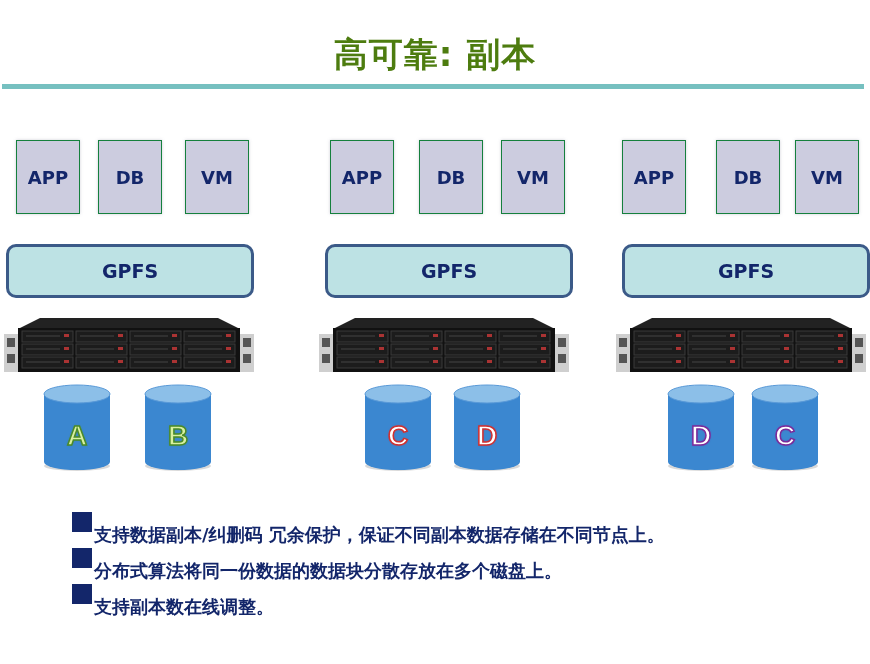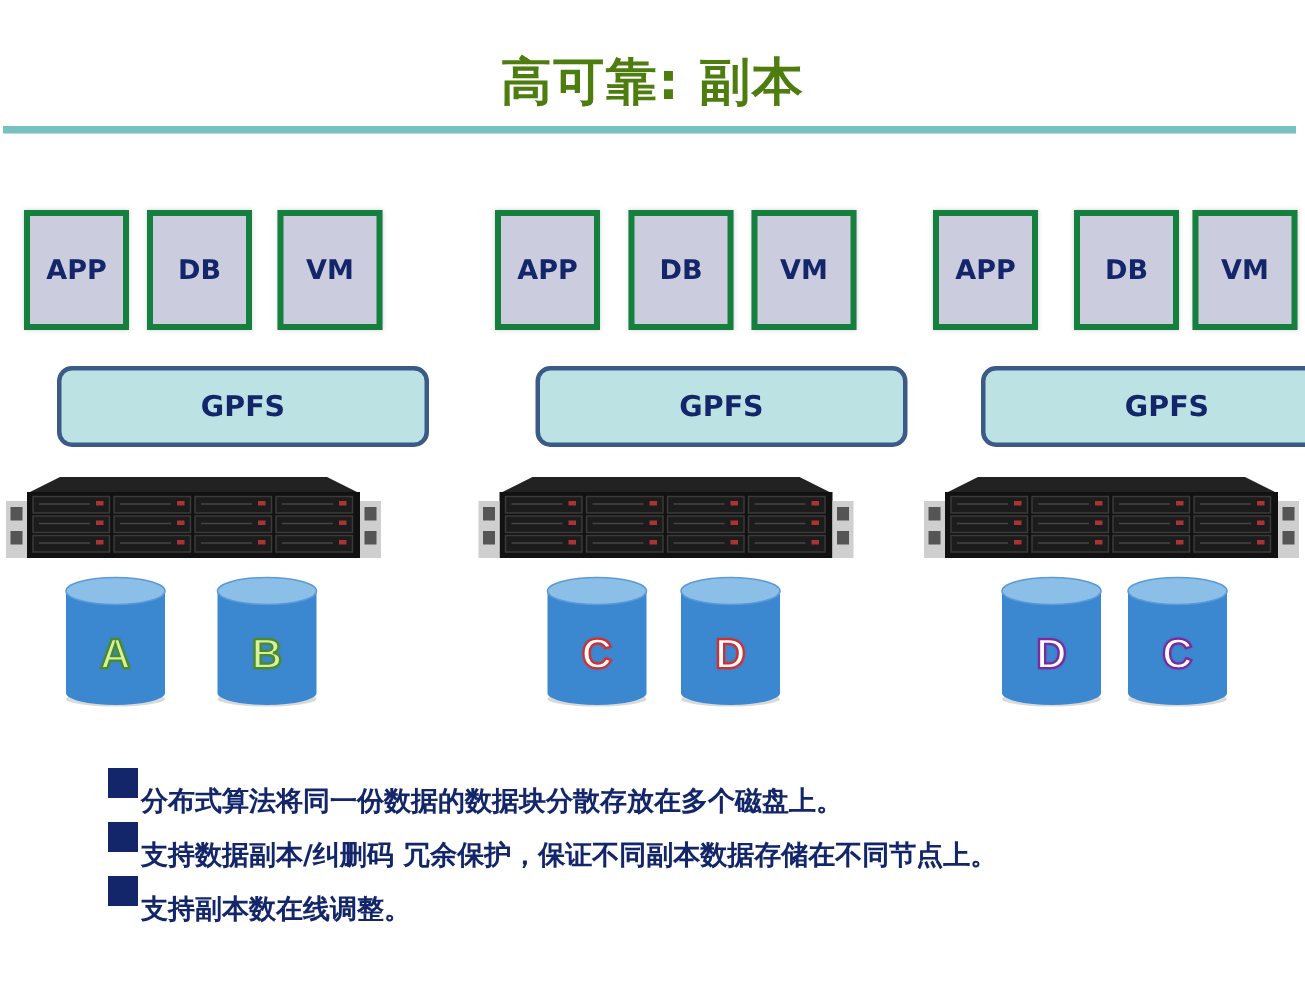--- a/index.html
+++ b/index.html
@@ -12,30 +12,30 @@
     position: absolute; left: 0; top: 32px; width: 870px; text-align: center;
     font-size: 34px; font-weight: bold; color: #4d7c0f; letter-spacing: 1px;
   }
   .rule {
     position: absolute; left: 2px; top: 84px; width: 862px; height: 5px;
     background: #76c0c0;
   }
   .node { position: absolute; top: 140px; width: 260px; height: 340px; }
   .app-box {
     position: absolute; top: 0; width: 62px; height: 72px;
-    background: #ccccdf; border: 4px solid #15803d;
+    background: #ccccdf; border: 1px solid #15803d;
     box-shadow: 0 0 3px rgba(120,120,150,0.35);
     display: flex; align-items: center; justify-content: center;
     font-weight: bold; font-size: 18px; color: #13266a;
   }
   .gpfs {
     position: absolute; top: 104px; height: 54px;
     background: #bde2e4; border: 3px solid #3b5a88; border-radius: 10px;
     display: flex; align-items: center; justify-content: center;
-    font-weight: bold; font-size: 19px; color: #13266a; box-sizing: border-box; margin-left: 32px;
+    font-weight: bold; font-size: 19px; color: #13266a; box-sizing: border-box;
   }
   .server { position: absolute; top: 176px; width: 254px; height: 60px; }
   .disk { position: absolute; top: 244px; width: 68px; height: 88px; }
   .disk svg { width: 68px; height: 88px; display: block; }
   .disk-letter {
     position: absolute; left: 0; top: 36px; width: 68px; text-align: center;
     font-size: 28px; font-weight: bold; font-family: "Liberation Sans", sans-serif;
   }
   .bullets { position: absolute; left: 72px; top: 510px; }
   .bullet {
@@ -257,23 +257,23 @@
   <path d="M1,10 L1,78 A33,8 0 0 0 67,78 L67,10 Z" fill="#3b87d0"></path>
   <ellipse cx="34" cy="10" rx="33" ry="9" fill="#8cbfe8" stroke="#5a9ad8" stroke-width="1"></ellipse>
 </svg>
     <span class="disk-letter" style="color: rgb(255, 255, 255); -webkit-text-stroke: 1.5px rgb(122, 42, 154); text-shadow: rgb(122, 42, 154) 0px 0px 2px;">C</span>
   </div>
 </div>
 
 <div class="bullets">
   <div class="bullet">
     <span class="sq"></span>
-    <span class="txt">分布式算法将同一份数据的数据块分散存放在多个磁盘上。</span>
+    <span class="txt">支持数据副本/纠删码 冗余保护，保证不同副本数据存储在不同节点上。</span>
   </div>
   <div class="bullet">
     <span class="sq"></span>
-    <span class="txt">支持数据副本/纠删码 冗余保护，保证不同副本数据存储在不同节点上。</span>
+    <span class="txt">分布式算法将同一份数据的数据块分散存放在多个磁盘上。</span>
   </div>
   <div class="bullet">
     <span class="sq"></span>
     <span class="txt">支持副本数在线调整。</span>
   </div>
 </div>
 
 </body></html>

